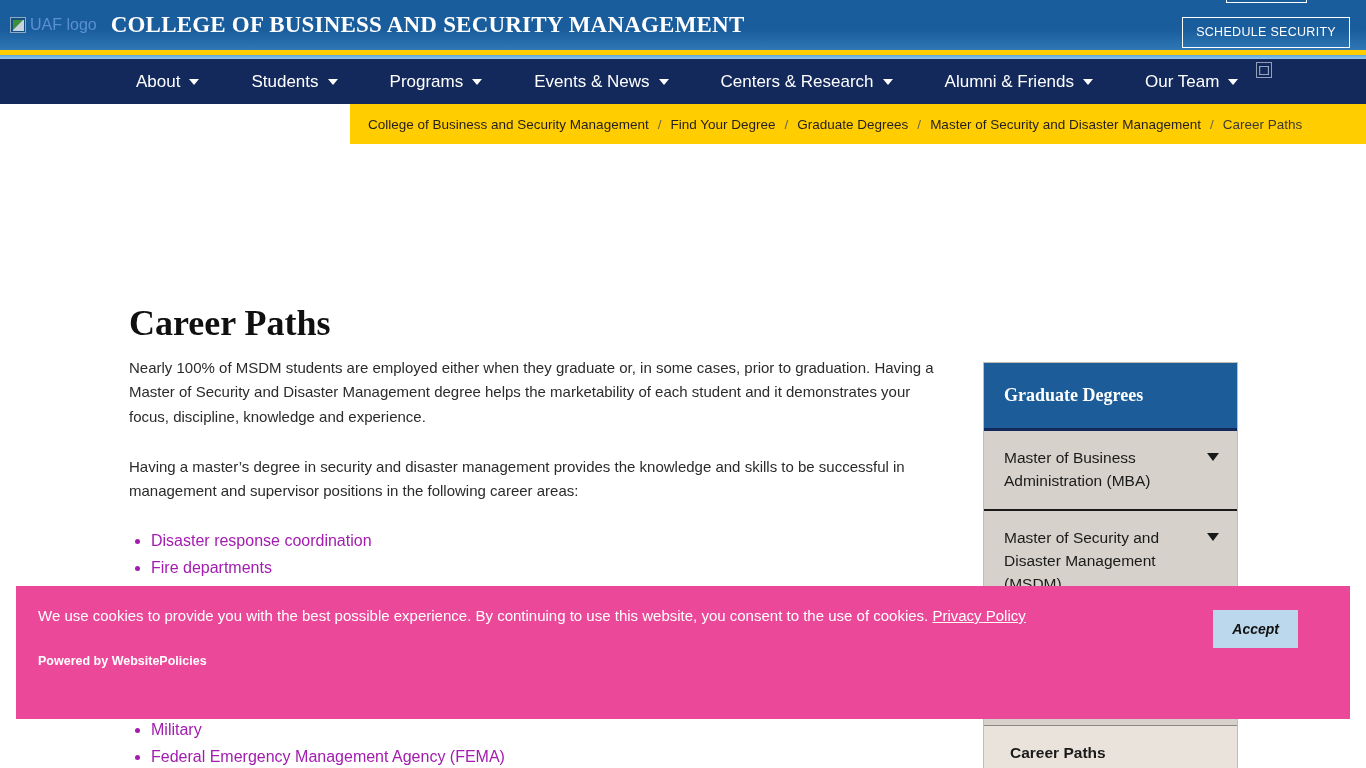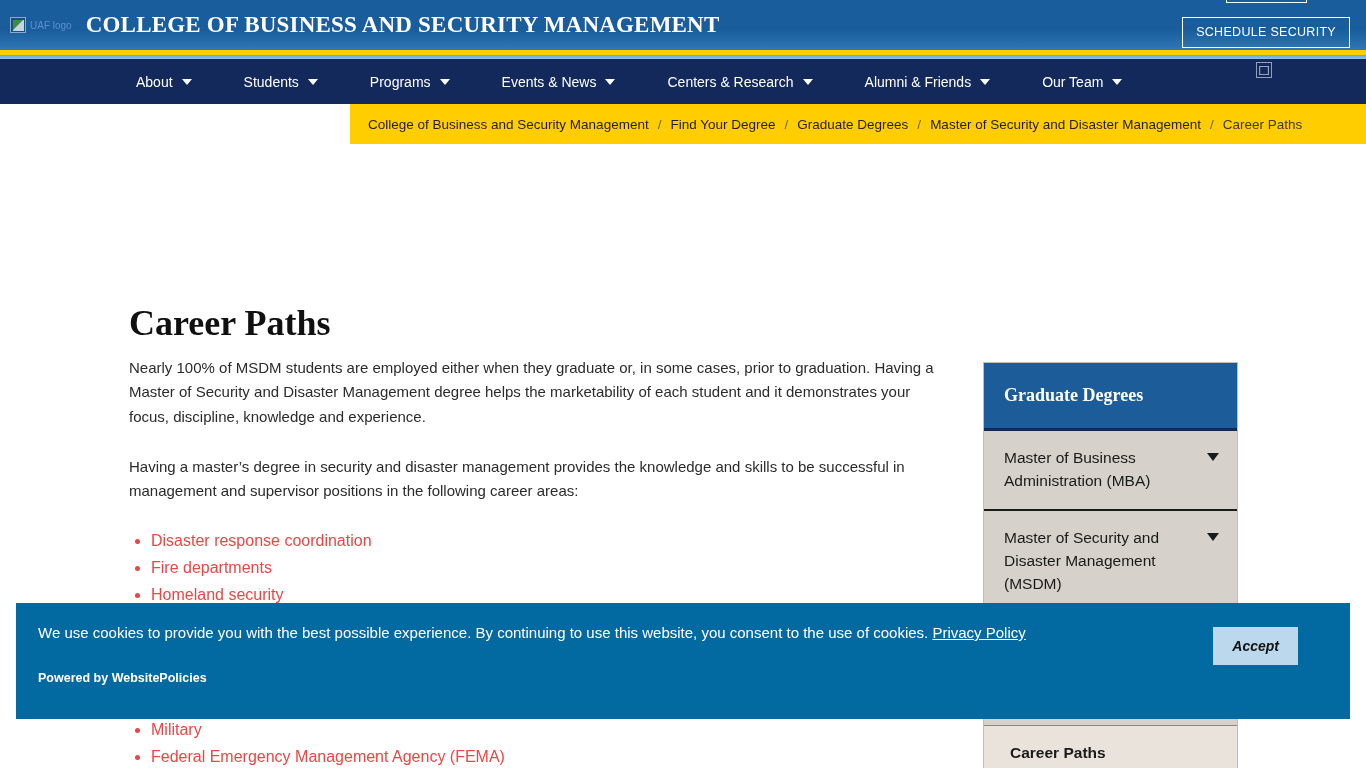--- a/index.html
+++ b/index.html
@@ -35,21 +35,21 @@
   }
   .broken-img::before {
     content: "";
     position: absolute; left: 2px; top: 2px;
     width: 11px; height: 11px;
     background:
       linear-gradient(135deg,#3b8f3b 0%, #3b8f3b 45%, #c7d4e0 46%, #c7d4e0 100%);
   }
   .alt-text {
     color: #5b8fd4;
-    font-size: 10px;
+    font-size: 16px;
     white-space: nowrap;
   }
   .site-title {
     color: #ffffff;
     font-family: "Liberation Serif", serif;
     font-size: 23px;
     font-weight: bold;
     letter-spacing: .2px;
     margin-left: 14px;
     white-space: nowrap;
@@ -90,21 +90,21 @@
   .navbar {
     height: 45px;
     background: #13295c;
     display: flex;
     align-items: center;
     padding-left: 110px;
     gap: 0;
   }
   .nav-item {
     color: #ffffff;
-    font-size: 14px;
+    font-size: 17px;
     padding: 0 26px;
     display: inline-flex;
     align-items: center;
     gap: 9px;
     white-space: nowrap;
     cursor: pointer;
     height: 100%;
   }
   .caret {
     width: 0; height: 0;
@@ -166,21 +166,21 @@
     line-height: 1.62;
     color: #2b2b2b;
   }
   .career-list {
     margin: 0; padding: 0 0 0 22px;
     list-style: disc;
   }
   .career-list li {
     font-size: 16px;
     line-height: 1.5;
-    color: #ef4444;
+    color: #a21caf;
     margin-bottom: 3px;
   }
 
   
   .sidebar {
     position: absolute;
     left: 983px; top: 218px;
     width: 255px;
     background: #d6d1ca;
     border: 1px solid #c3bdb4;
@@ -219,26 +219,26 @@
     border-left: 6px solid transparent;
     border-right: 6px solid transparent;
     border-top: 8px solid #1a1a1a;
   }
   .sb-item:last-child { border-bottom: none; }
 
   
   .cookie {
     position: absolute;
     left: 16px; right: 16px; bottom: 8px;
-    background: #0369a1;
+    background: #ec4899;
     padding: 20px 22px 16px 22px;
     display: flex;
     align-items: flex-start;
     z-index: 50;
-    height: 116px;
+    height: 133px;
   }
   .cookie-txt-wrap { flex: 1; }
   .cookie-text {
     color: #ffffff;
     font-size: 15px;
     line-height: 1.3;
   }
   .cookie-link {
     color: #ffffff;
     text-decoration: underline;

